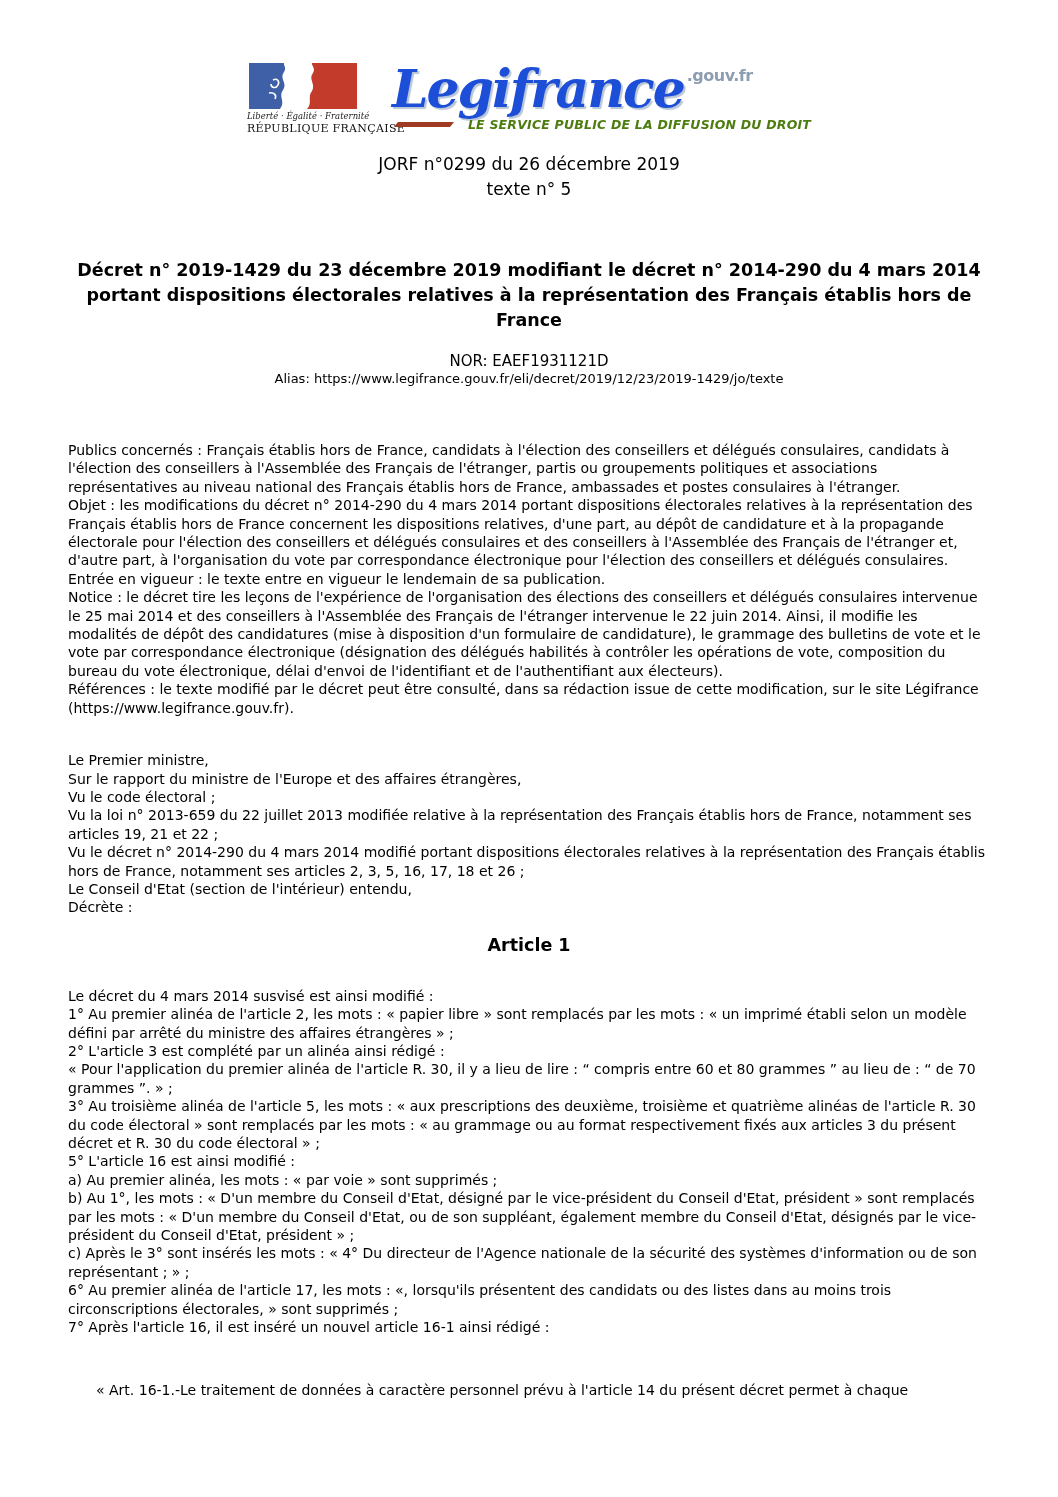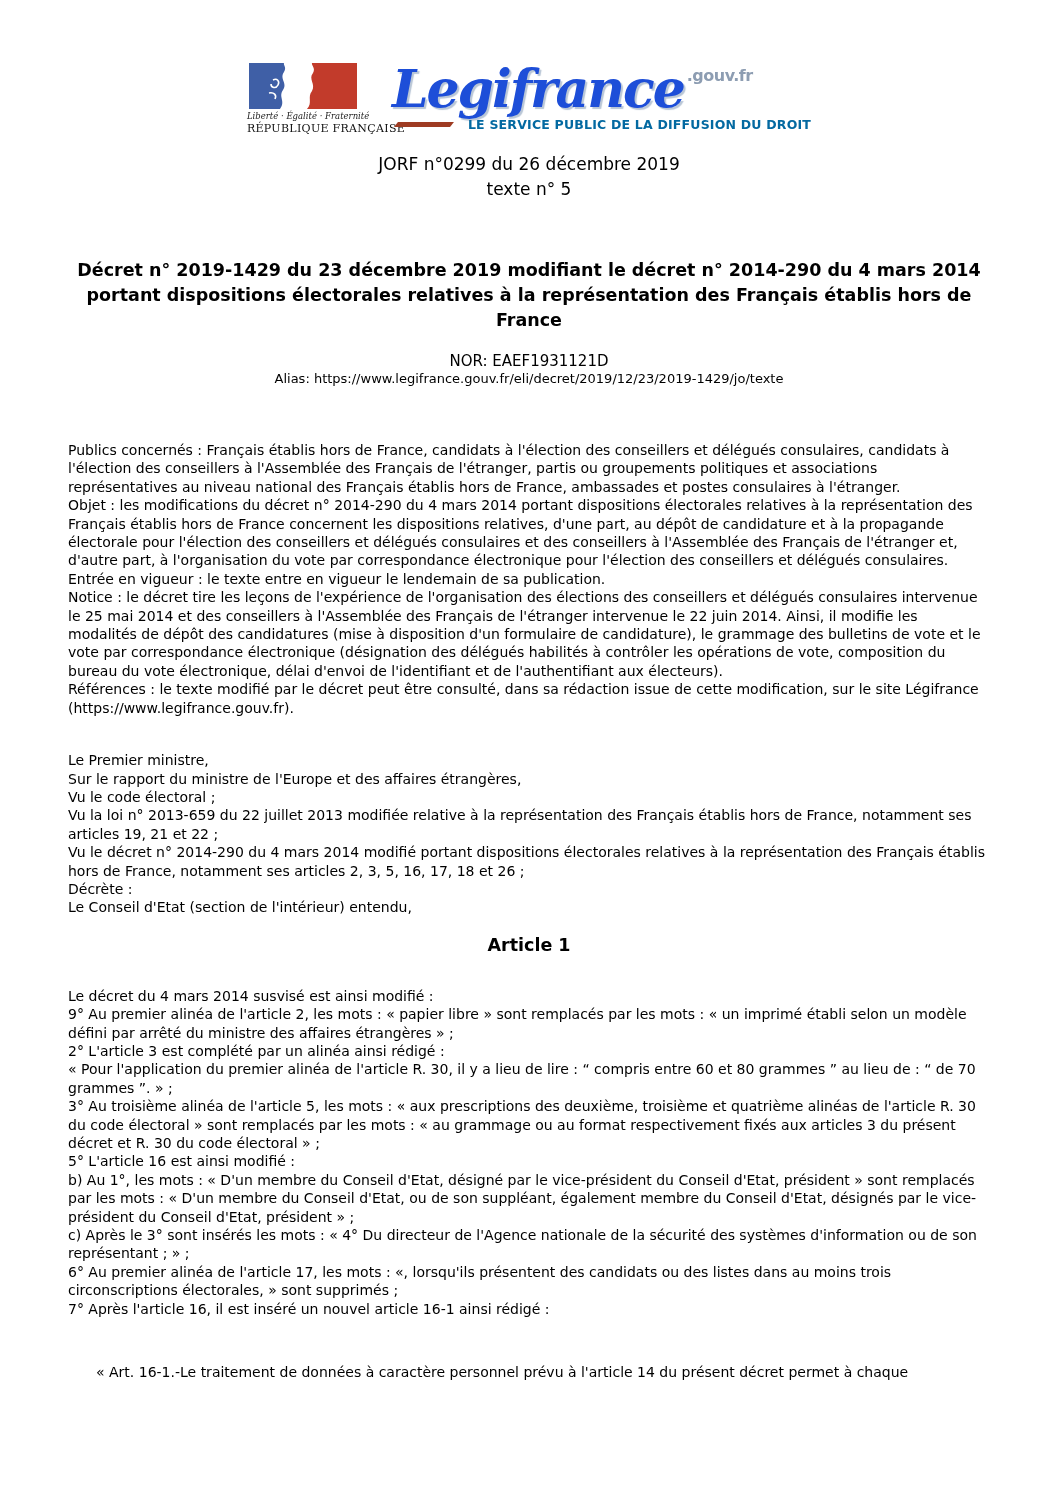--- a/index.html
+++ b/index.html
@@ -23,21 +23,21 @@
     font-family:"DejaVu Serif","Liberation Serif",serif; font-style:italic; font-weight:bold;
     font-size:52px; color:#1d4ed8; letter-spacing:-2px;
     text-shadow:2px 2px 1px #b9c6d6;
   }
   .lf-domain {
     font-family:"DejaVu Sans","Liberation Sans",sans-serif; font-weight:bold;
     font-size:16px; color:#8d9db2; vertical-align:26px; margin-left:3px; letter-spacing:-0.5px;
   }
   .lf-bottom { display:flex; align-items:center; gap:16px; margin-top:2px; margin-left:4px; }
   .lf-swoosh { display:inline-block; width:56px; height:5px; background:#9e3b22; transform:skewX(-38deg); }
-  .lf-tagline { color:#0369a1; font-weight:bold; font-size:12.5px; letter-spacing:0.2px; white-space:nowrap; }
+  .lf-tagline { color:#4d7c0f; font-weight:bold; font-size:12.5px; letter-spacing:0.2px; white-space:nowrap;font-style:italic; }
 
   
   .jorf { text-align:center; font-size:17px; line-height:25px; margin-top:17px; }
   .doc-title {
     text-align:center; font-size:17.5px; font-weight:bold; line-height:25px;
     max-width:905px; margin:56px auto 0;
   }
   .nor-block { text-align:center; }
   .nor { font-size:15px; margin-top:19px; }
   .eli-line { font-size:13px; line-height:18px; }
@@ -102,33 +102,34 @@
       <p>Notice : le décret tire les leçons de l'expérience de l'organisation des élections des conseillers et délégués consulaires intervenue le 25 mai 2014 et des conseillers à l'Assemblée des Français de l'étranger intervenue le 22 juin 2014. Ainsi, il modifie les modalités de dépôt des candidatures (mise à disposition d'un formulaire de candidature), le grammage des bulletins de vote et le vote par correspondance électronique (désignation des délégués habilités à contrôler les opérations de vote, composition du bureau du vote électronique, délai d'envoi de l'identifiant et de l'authentifiant aux électeurs).</p>
       <p>Références : le texte modifié par le décret peut être consulté, dans sa rédaction issue de cette modification, sur le site Légifrance (https://www.legifrance.gouv.fr).</p>
     </div>
 
     <div class="preamble">
       <p>Le Premier ministre,</p>
       <p>Sur le rapport du ministre de l'Europe et des affaires étrangères,</p>
       <p>Vu le code électoral ;</p>
       <p>Vu la loi n° 2013-659 du 22 juillet 2013 modifiée relative à la représentation des Français établis hors de France, notamment ses articles 19, 21 et 22 ;</p>
       <p>Vu le décret n° 2014-290 du 4 mars 2014 modifié portant dispositions électorales relatives à la représentation des Français établis hors de France, notamment ses articles 2, 3, 5, 16, 17, 18 et 26 ;</p>
+      <p>Le Conseil d'Etat (section de l'intérieur) entendu,</p>
       <p>Décrète :</p>
-      <p>Le Conseil d'Etat (section de l'intérieur) entendu,</p>
     </div>
 
     <div class="article-heading">Article 1</div>
 
     <div class="article-body">
       <p>Le décret du 4 mars 2014 susvisé est ainsi modifié :</p>
-      <p>9° Au premier alinéa de l'article 2, les mots : « papier libre » sont remplacés par les mots : « un imprimé établi selon un modèle défini par arrêté du ministre des affaires étrangères » ;</p>
+      <p>1° Au premier alinéa de l'article 2, les mots : « papier libre » sont remplacés par les mots : « un imprimé établi selon un modèle défini par arrêté du ministre des affaires étrangères » ;</p>
       <p>2° L'article 3 est complété par un alinéa ainsi rédigé :</p>
       <p>« Pour l'application du premier alinéa de l'article R. 30, il y a lieu de lire : “ compris entre 60 et 80 grammes ” au lieu de : “ de 70 grammes ”. » ;</p>
       <p>3° Au troisième alinéa de l'article 5, les mots : « aux prescriptions des deuxième, troisième et quatrième alinéas de l'article R. 30 du code électoral » sont remplacés par les mots : « au grammage ou au format respectivement fixés aux articles 3 du présent décret et R. 30 du code électoral » ;</p>
       <p>5° L'article 16 est ainsi modifié :</p>
+      <p>a) Au premier alinéa, les mots : « par voie » sont supprimés ;</p>
       <p>b) Au 1°, les mots : « D'un membre du Conseil d'Etat, désigné par le vice-président du Conseil d'Etat, président » sont remplacés par les mots : « D'un membre du Conseil d'Etat, ou de son suppléant, également membre du Conseil d'Etat, désignés par le vice-président du Conseil d'Etat, président » ;</p>
       <p>c) Après le 3° sont insérés les mots : « 4° Du directeur de l'Agence nationale de la sécurité des systèmes d'information ou de son représentant ; » ;</p>
       <p>6° Au premier alinéa de l'article 17, les mots : «, lorsqu'ils présentent des candidats ou des listes dans au moins trois circonscriptions électorales, » sont supprimés ;</p>
       <p>7° Après l'article 16, il est inséré un nouvel article 16-1 ainsi rédigé :</p>
     </div>
 
     <div class="quoted">
       <p>« Art. 16-1.-Le traitement de données à caractère personnel prévu à l'article 14 du présent décret permet à chaque</p>
     </div>
 

